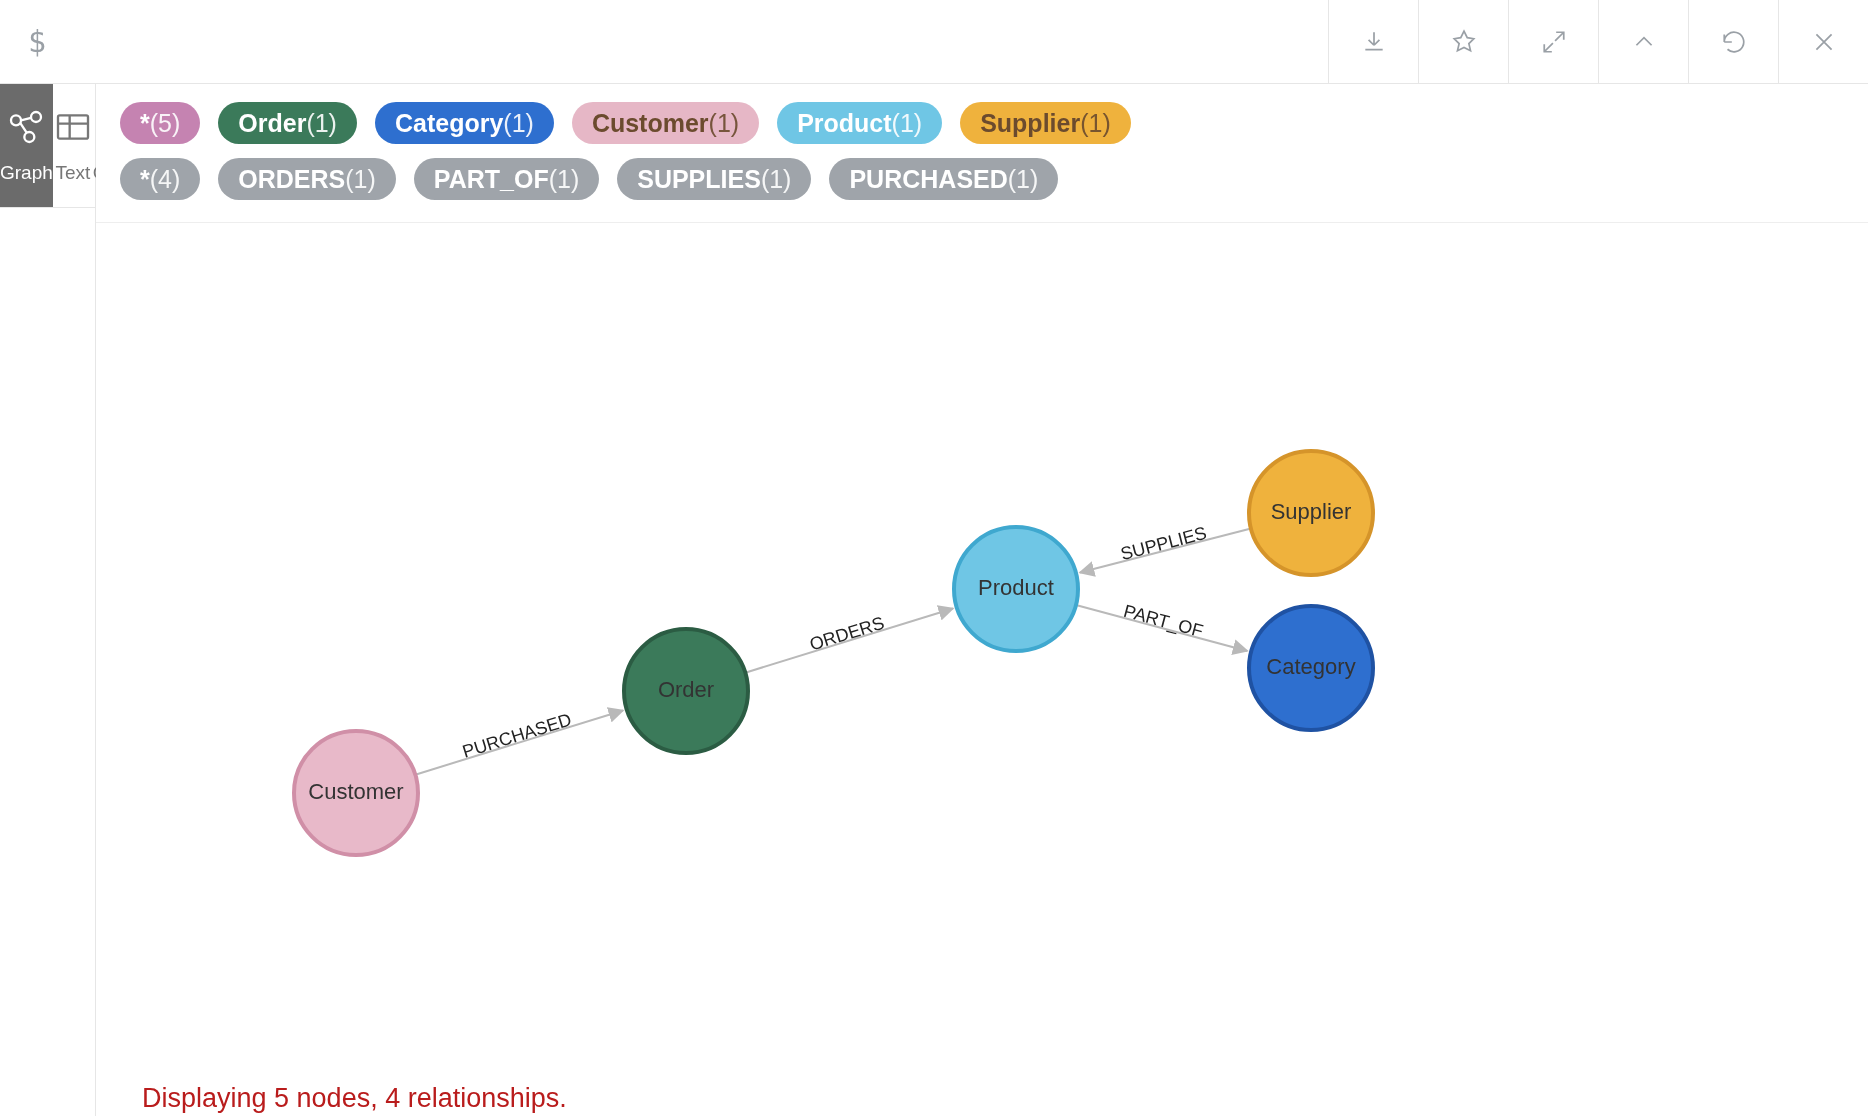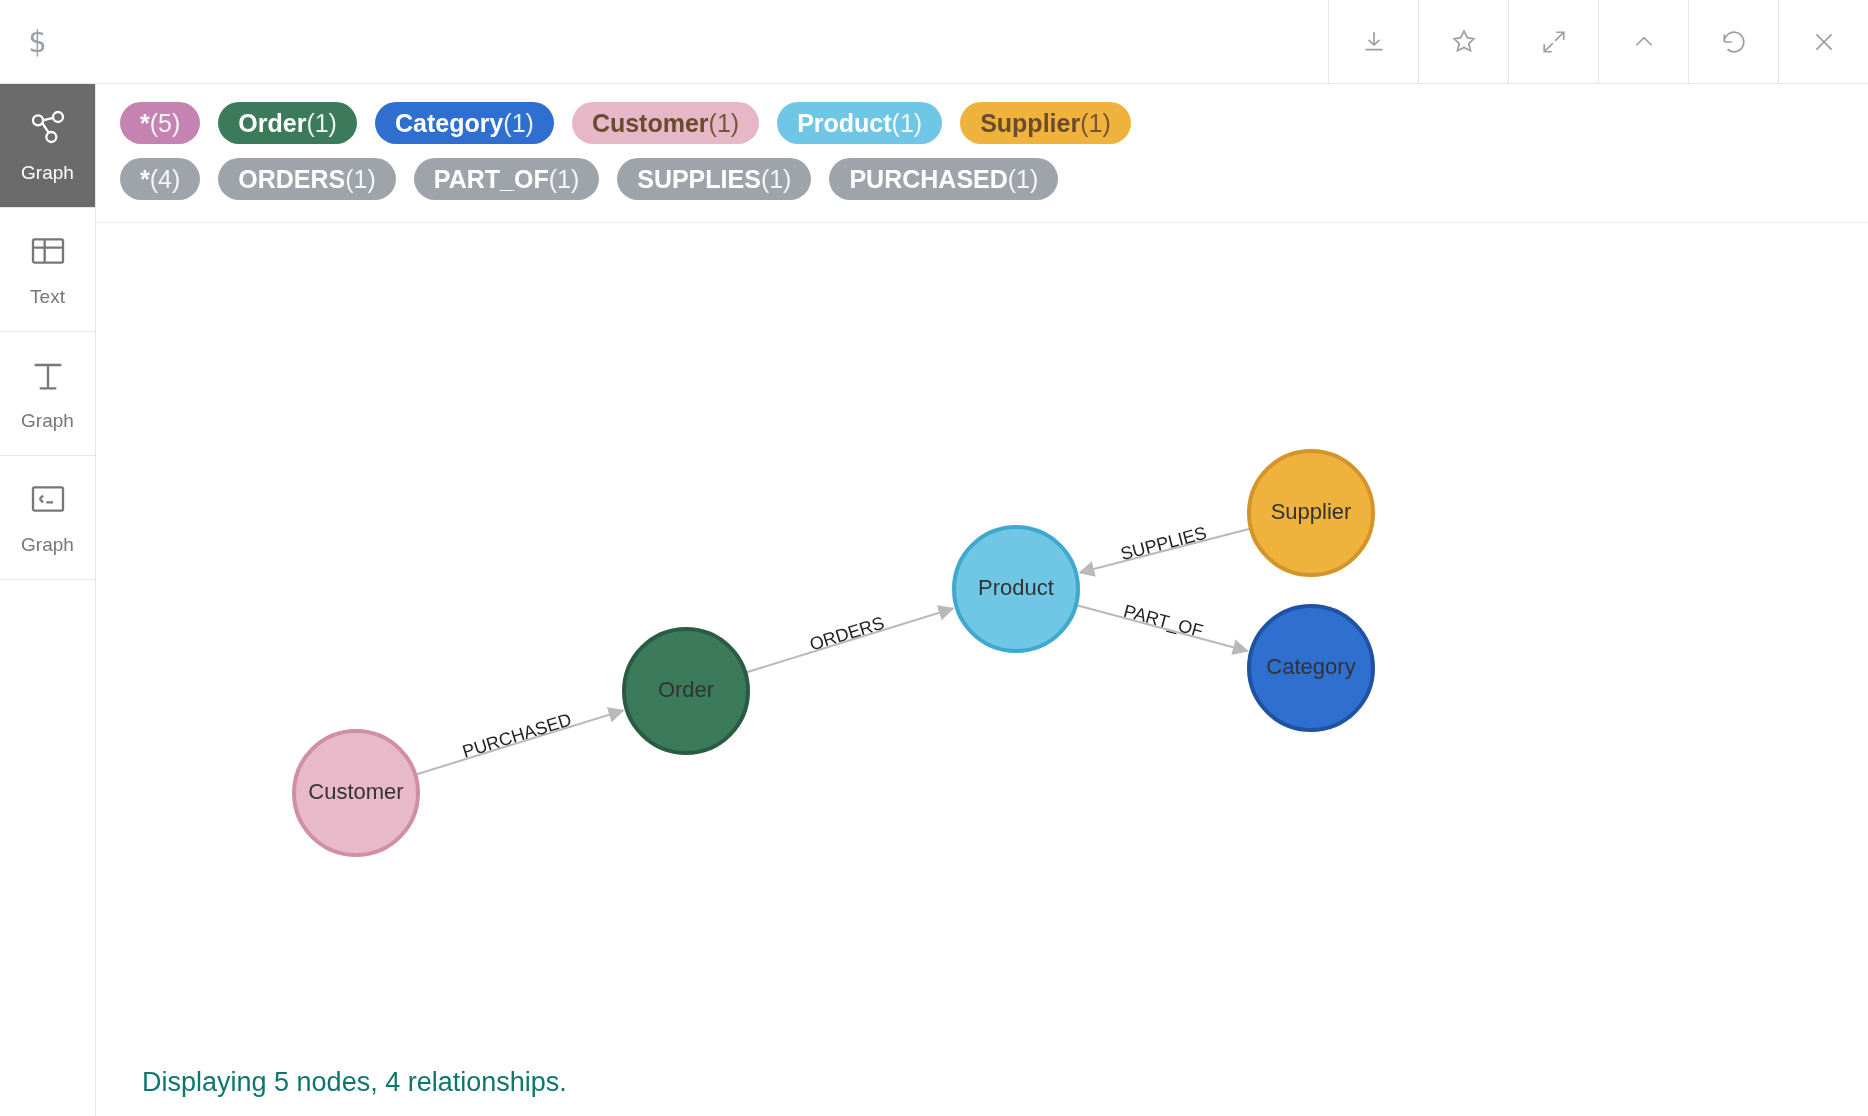--- a/index.html
+++ b/index.html
@@ -50,21 +50,20 @@
   
   .body {
     display: flex;
     height: calc(100% - 84px);
   }
   .sidebar {
     width: 96px;
     border-right: 1px solid #e6e6e6;
     background: #fff;
     display: flex;
-    flex-direction: column;
   }
   .side-item {
     height: 124px;
     display: flex;
     flex-direction: column;
     align-items: center;
     justify-content: center;
     gap: 10px;
     border-bottom: 1px solid #e6e6e6;
     cursor: pointer;
@@ -129,24 +128,24 @@
   .edge text {
     font-size: 18px;
     fill: #222;
     text-anchor: middle;
     dominant-baseline: middle;
   }
 
   
   .status {
     position: absolute;
-    bottom: 18px;
+    bottom: 2px;
     left: 46px;
     font-size: 27px;
-    color: #0f766e;
+    color: #b91c1c;
   }
 </style>
 </head>
 <body>
 
 <div class="topbar">
   <div class="query">
     <span class="dollar">$</span>
   </div>
   <div class="top-actions">

